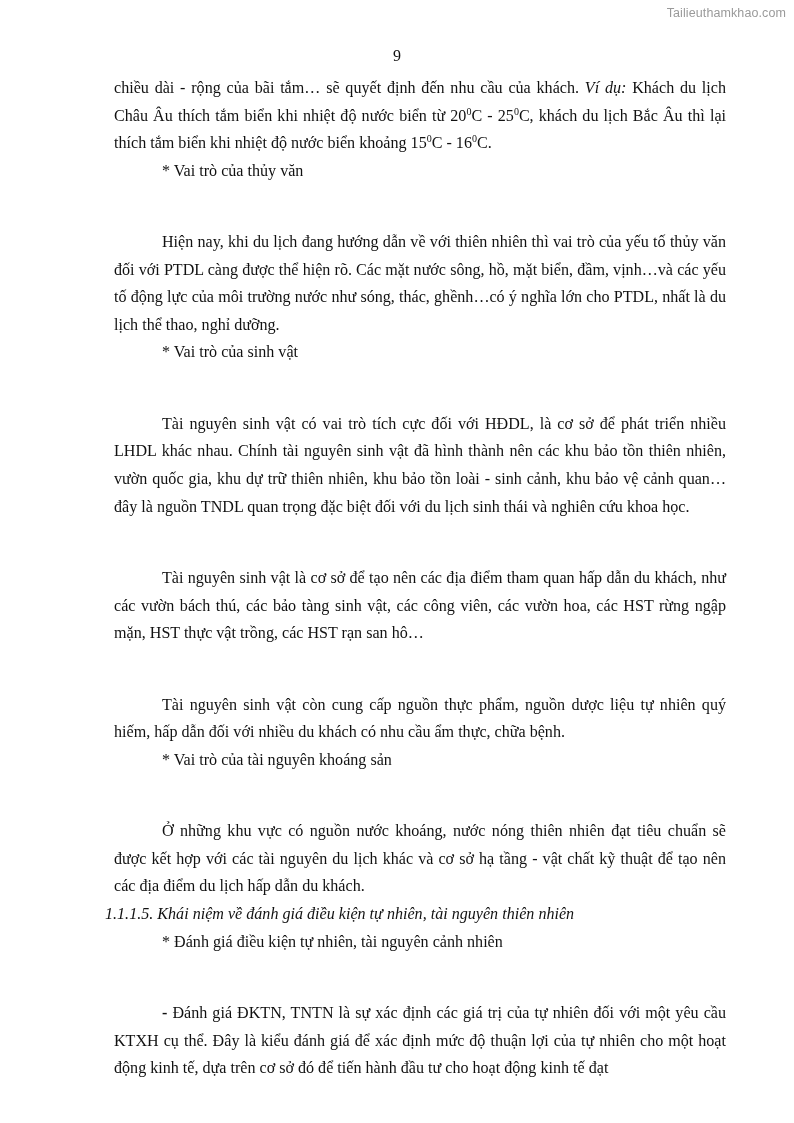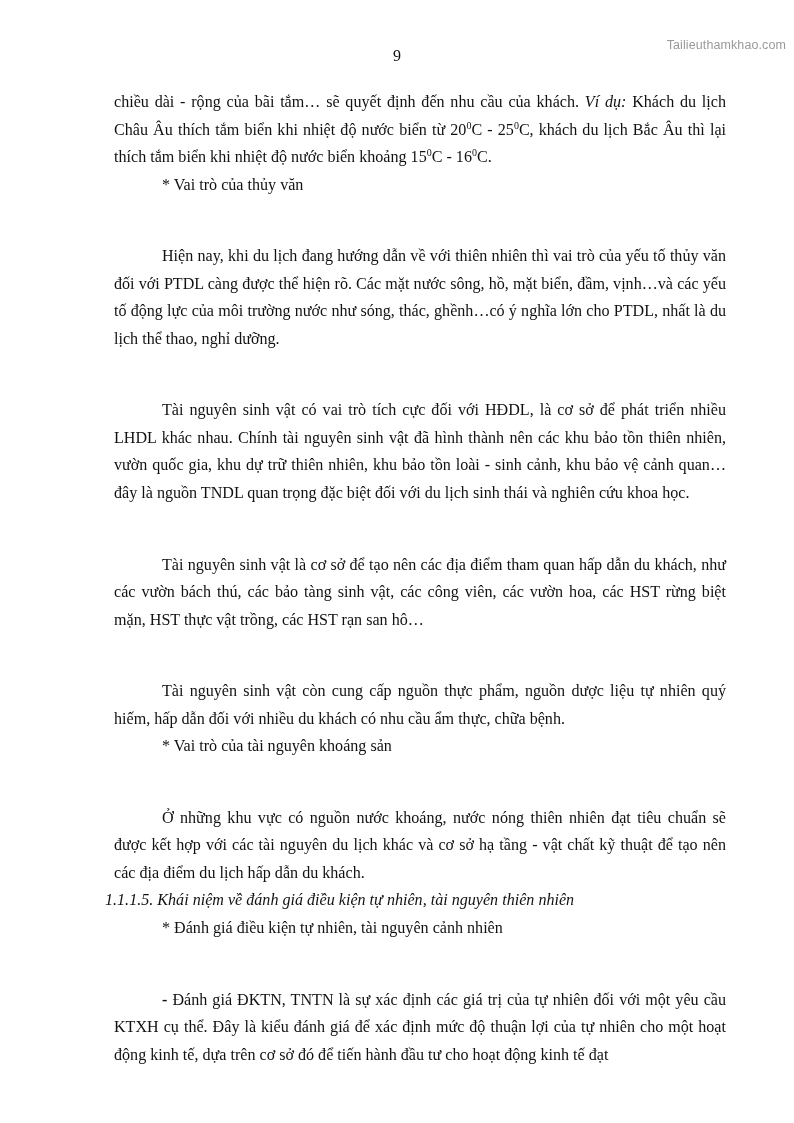--- a/index.html
+++ b/index.html
@@ -4,28 +4,28 @@
   <style>
     html, body { margin: 0; padding: 0; background: #ffffff; }
     body {
       width: 794px; height: 1123px; position: relative; overflow: hidden;
       font-family: "Liberation Serif", "DejaVu Serif", serif;
       color: #111111;
     }
     .watermark {
       position: absolute; top: 6px; right: 8px;
       font-family: "Liberation Sans", "DejaVu Sans", sans-serif;
-      font-size: 12.5px; color: #9a9a9a; letter-spacing: 0.1px; margin-top: 32px;
+      font-size: 12.5px; color: #9a9a9a; letter-spacing: 0.1px;
     }
     .page-number {
       position: absolute; top: 47px; left: 0; width: 794px; text-align: center;
       font-size: 16px;
     }
     .body-text {
-      position: absolute; top: 88px; left: 114px; width: 612px;
+      position: absolute; top: 74px; left: 114px; width: 612px;
       font-size: 16.1px; line-height: 27.55px;
     }
     .p { margin: 0; text-align: justify; }
     .indent { text-indent: 48px; margin-top: 44px; }
     .heading-indent { text-indent: 48px; }
     .heading-section { font-style: italic; text-indent: -9px; }
     .it { font-style: italic; }
     sup { font-size: 10px; line-height: 0; vertical-align: 6px; }
     .dash-bold { font-weight: bold; }
   </style>
@@ -38,24 +38,25 @@
 
 <div class="body-text">
 
   <p class="p"><span>chiều dài - rộng của bãi tắm… sẽ quyết định đến nhu cầu của khách. </span><span class="it">Ví dụ:</span><span> Khách du lịch Châu Âu thích tắm biển khi nhiệt độ nước biển từ 20</span><sup>0</sup><span>C - 25</span><sup>0</sup><span>C, khách du lịch Bắc Âu thì lại thích tắm biển khi nhiệt độ nước biển khoảng 15</span><sup>0</sup><span>C - 16</span><sup>0</sup><span>C.</span></p>
 
   <p class="p heading-indent">* Vai trò của thủy văn</p>
 
   <p class="p indent">Hiện nay, khi du lịch đang hướng dẫn về với thiên nhiên thì vai trò của yếu tố thủy văn đối với PTDL càng được thể hiện rõ. Các mặt nước sông, hồ, mặt biển, đầm, vịnh…và các yếu tố động lực của môi trường nước như sóng, thác, ghềnh…có ý nghĩa lớn cho PTDL, nhất là du lịch thể thao, nghỉ dưỡng.</p>
 
 
+  <p class="p heading-indent">* Vai trò của sinh vật</p>
 
   <p class="p indent">Tài nguyên sinh vật có vai trò tích cực đối với HĐDL, là cơ sở để phát triển nhiều LHDL khác nhau. Chính tài nguyên sinh vật đã hình thành nên các khu bảo tồn thiên nhiên, vườn quốc gia, khu dự trữ thiên nhiên, khu bảo tồn loài - sinh cảnh, khu bảo vệ cảnh quan… đây là nguồn TNDL quan trọng đặc biệt đối với du lịch sinh thái và nghiên cứu khoa học.</p>
 
-  <p class="p indent">Tài nguyên sinh vật là cơ sở để tạo nên các địa điểm tham quan hấp dẫn du khách, như các vườn bách thú, các bảo tàng sinh vật, các công viên, các vườn hoa, các HST rừng biệt mặn, HST thực vật trồng, các HST rạn san hô…</p>
+  <p class="p indent">Tài nguyên sinh vật là cơ sở để tạo nên các địa điểm tham quan hấp dẫn du khách, như các vườn bách thú, các bảo tàng sinh vật, các công viên, các vườn hoa, các HST rừng ngập mặn, HST thực vật trồng, các HST rạn san hô…</p>
 
   <p class="p indent">Tài nguyên sinh vật còn cung cấp nguồn thực phẩm, nguồn dược liệu tự nhiên quý hiếm, hấp dẫn đối với nhiều du khách có nhu cầu ẩm thực, chữa bệnh.</p>
 
   <p class="p heading-indent">*  Vai trò của tài nguyên khoáng sản</p>
 
 
   <p class="p indent">Ở những khu vực có nguồn nước khoáng, nước nóng thiên nhiên đạt tiêu chuẩn sẽ được kết hợp với các tài nguyên du lịch khác và cơ sở hạ tầng - vật chất kỹ thuật để tạo nên các địa điểm du lịch hấp dẫn du khách.</p>
 
   <p class="p heading-section">1.1.1.5. Khái niệm về đánh giá điều kiện tự nhiên, tài nguyên thiên nhiên</p>
 

